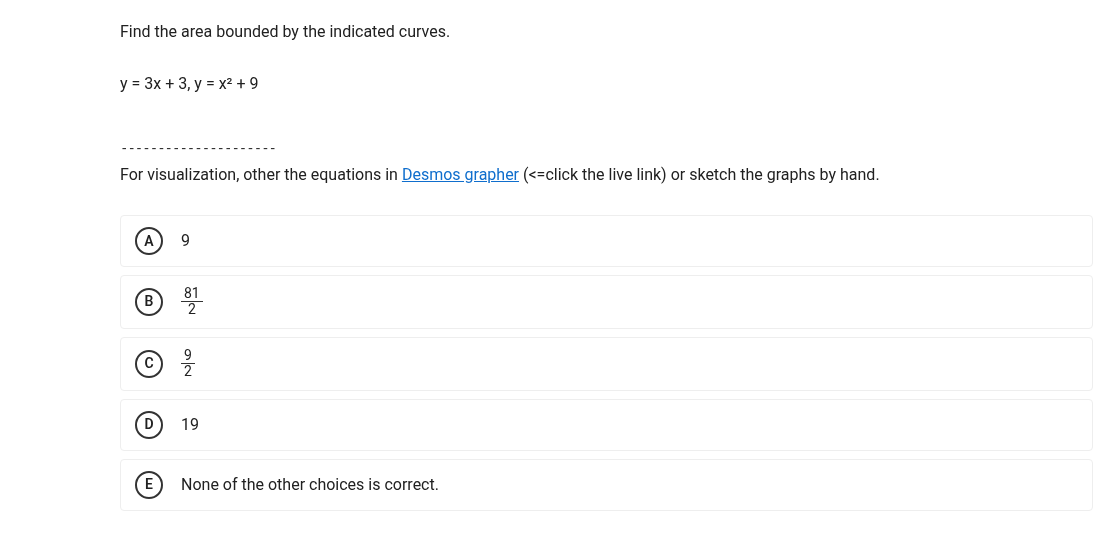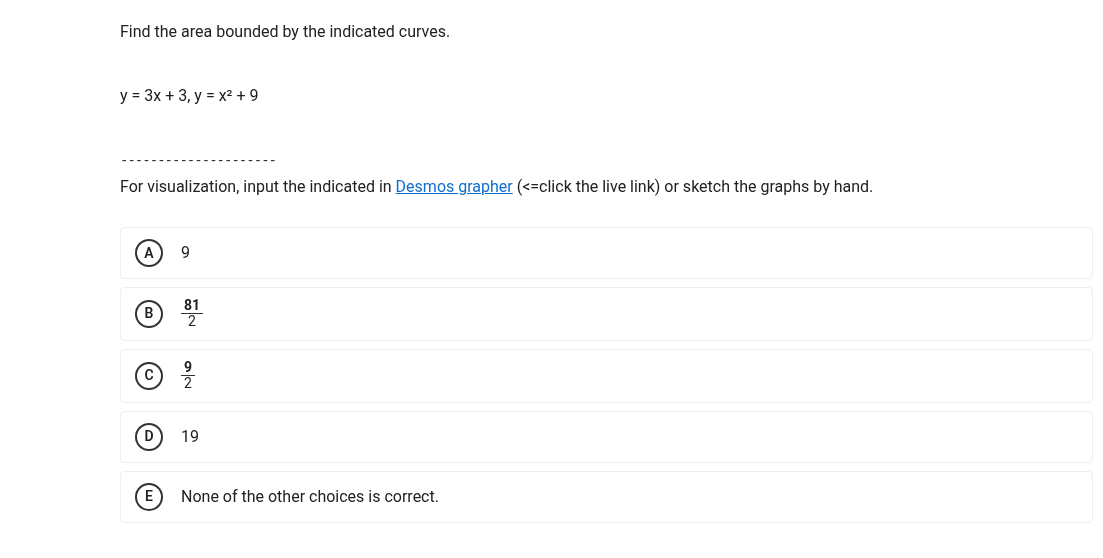--- a/index.html
+++ b/index.html
@@ -6,21 +6,21 @@
   body {
     font-family: -apple-system, BlinkMacSystemFont, "Segoe UI", Roboto, "Helvetica Neue", Arial, sans-serif;
     background: #ffffff;
     color: #212121;
     font-size: 16px;
     line-height: 1.5;
     width: 1103px;
     height: 558px;
     padding: 20px 10px 0 120px;
   }
-  .prompt-text { margin-bottom: 40px; }
+  .prompt-text { margin-bottom: 28px; }
   .equation { margin-bottom: 42px; }
   .divider { color: #333; margin-bottom: 4px; letter-spacing: -1px; font-family: monospace; font-size: 14px; }
   .optional-block { margin-bottom: 28px; }
   .optional-label { }
   .visualization { }
   .link { color: #0f6ecd; text-decoration: underline; }
   .choices { }
   .choice {
     display: flex;
     align-items: center;
@@ -45,35 +45,35 @@
     flex: 0 0 28px;
   }
   .choice-content { display: flex; align-items: center; }
   .fraction {
     display: inline-flex;
     flex-direction: column;
     align-items: center;
     font-size: 14px;
     line-height: 1.1;
   }
-  .fraction .num { border-bottom: 1px solid #333; padding: 0 3px; font-weight: bold; }
+  .fraction .num { border-bottom: 1px solid #333; padding: 0 3px; }
   .fraction .den { padding: 0 3px; }
 </style>
 </head>
 <body>
 
 <div class="prompt-text">Find the area bounded by the indicated curves.</div>
 
 <div class="equation">y = 3x + 3, y = x² + 9</div>
 
 <div class="divider">---------------------</div>
 
 <div class="optional-block">
   <div class="visualization">
-    <span>For visualization, input the indicated in </span><a href="#" class="link">Desmos grapher</a><span> (&lt;=click the live link) or sketch the graphs by hand.</span>
+    <span>For visualization, other the equations in </span><a href="#" class="link">Desmos grapher</a><span> (&lt;=click the live link) or sketch the graphs by hand.</span>
   </div>
 </div>
 
 <div class="choices">
 
   <div class="choice">
     <div class="choice-letter">A</div>
     <div class="choice-content">9</div>
   </div>
 

